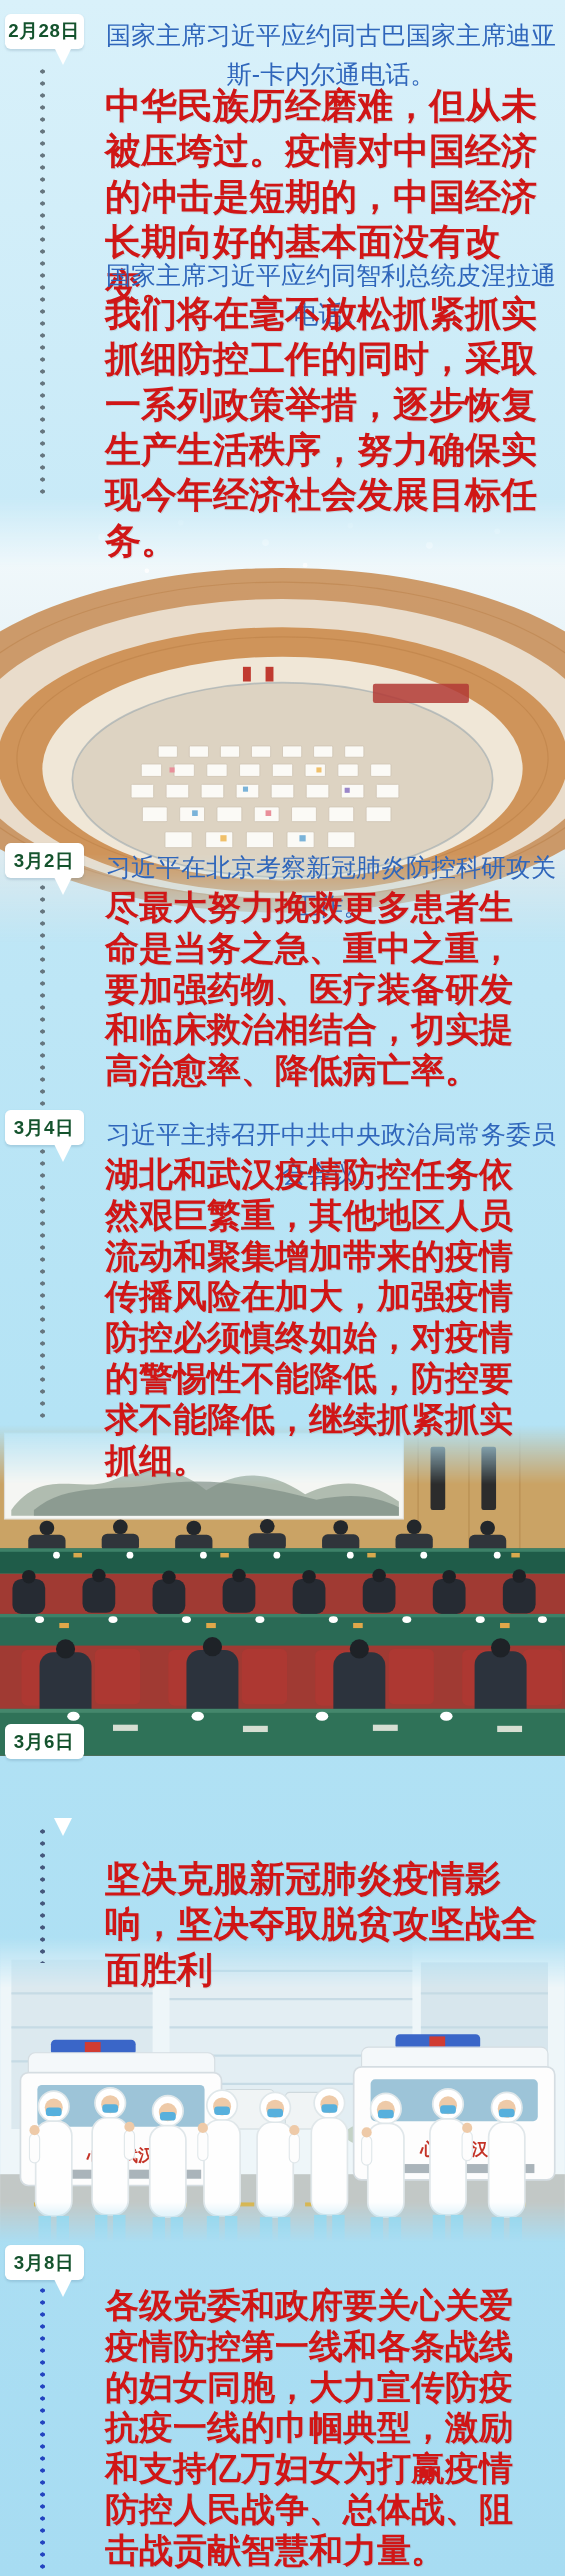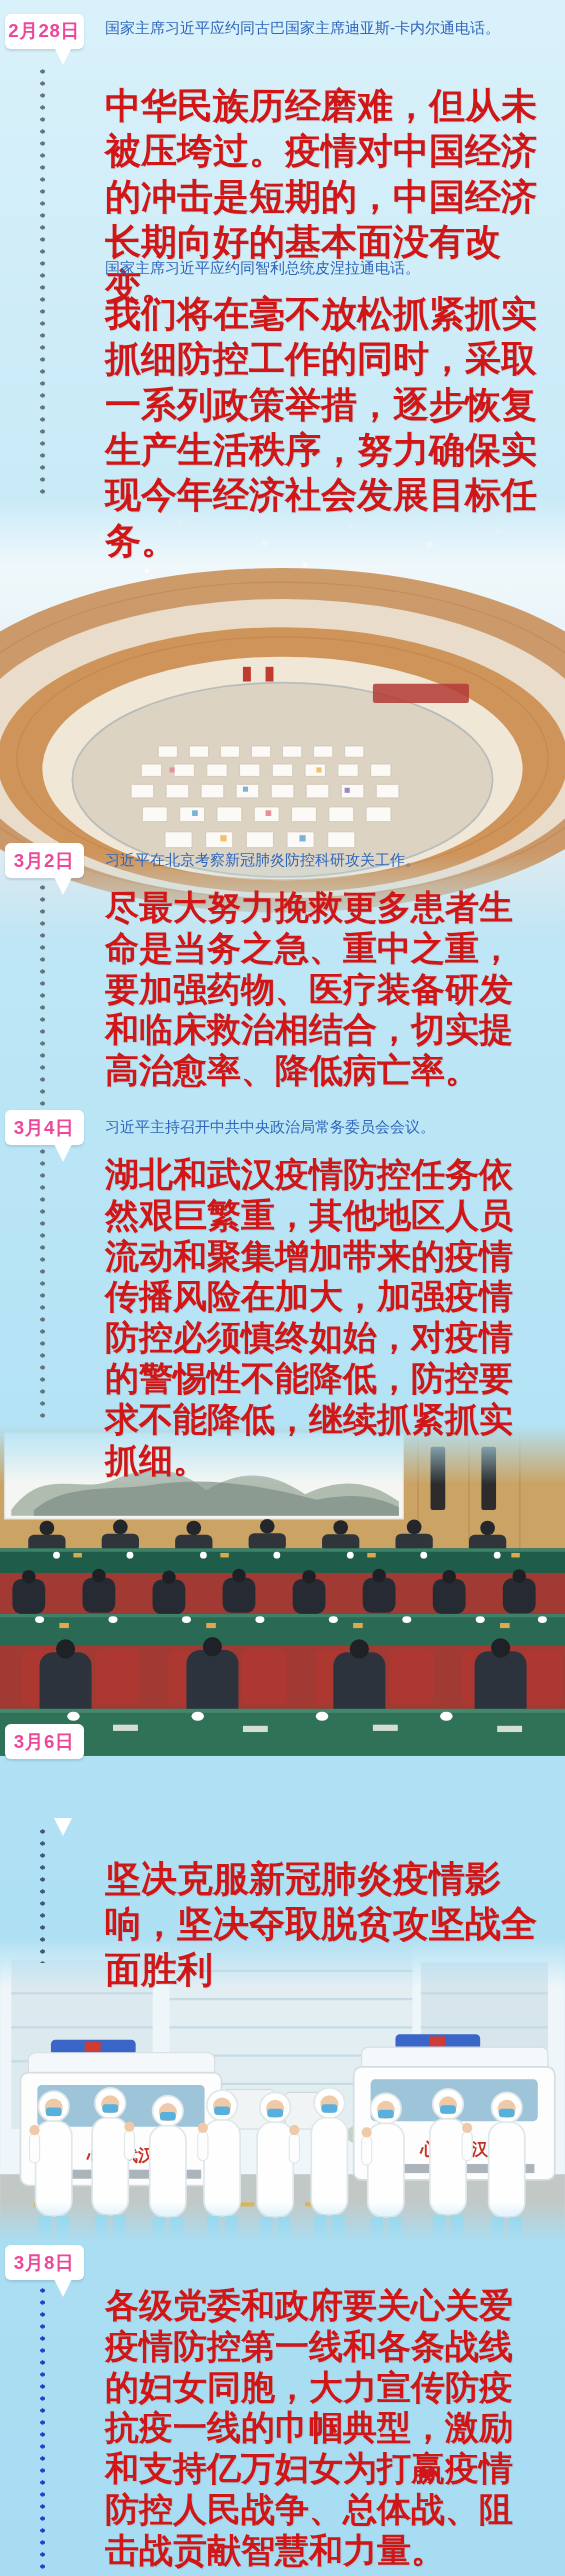--- a/index.html
+++ b/index.html
@@ -15,29 +15,29 @@
   }
   .dot-gray{background-image:radial-gradient(circle at 2.3px 4.5px,#66767f 1.9px,rgba(0,0,0,0) 2.3px);}
   .dot-slate{background-image:radial-gradient(circle at 2.3px 4.5px,#46587c 1.9px,rgba(0,0,0,0) 2.3px);}
   .dot-blue{background-image:radial-gradient(circle at 2.3px 4.5px,#2444c0 1.9px,rgba(0,0,0,0) 2.3px);}
   
   .badge{
     position:absolute;left:4.5px;width:79px;height:35px;z-index:6;
     background:#fff;border-radius:5.7px;display:flex;align-items:center;justify-content:center;
     box-shadow:0 1.1px 2.3px rgba(60,100,130,.18);
   }
-  .badge span{font-size:18.7px;font-weight:bold;color:#ec4899;letter-spacing:0.6px;}
+  .badge span{font-size:18.7px;font-weight:bold;color:#14532d;letter-spacing:0.6px;}
   .badge-tail{
     position:absolute;left:54px;width:0;height:0;z-index:6;
     border-left:9.6px solid transparent;border-right:9.6px solid transparent;border-top:18px solid #fff;
   }
   
   .event{
     position:absolute;left:105px;margin:0;z-index:5;
-    color:#2f66bb;font-size:15px;line-height:1.55;font-weight:500;
+    color:#2f66bb;font-size:25px;line-height:1.55;font-weight:500;text-align:center;
   }
   
   .quote{
     position:absolute;left:105px;margin:0;z-index:5;
     color:#d01616;font-weight:bold;font-family:"DejaVu Serif",serif;
     text-shadow:1.1px 1.1px 0 rgba(120,120,120,.18);
   }
   .q13{font-size:36px;width:443px;line-height:1.26;}
   .q12{font-size:34px;width:415px;line-height:1.20;}
   

